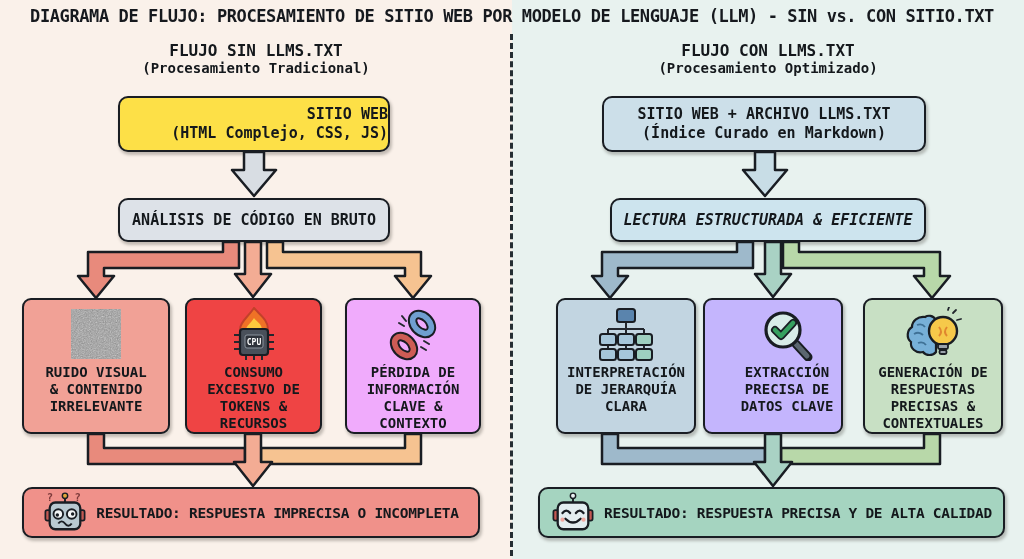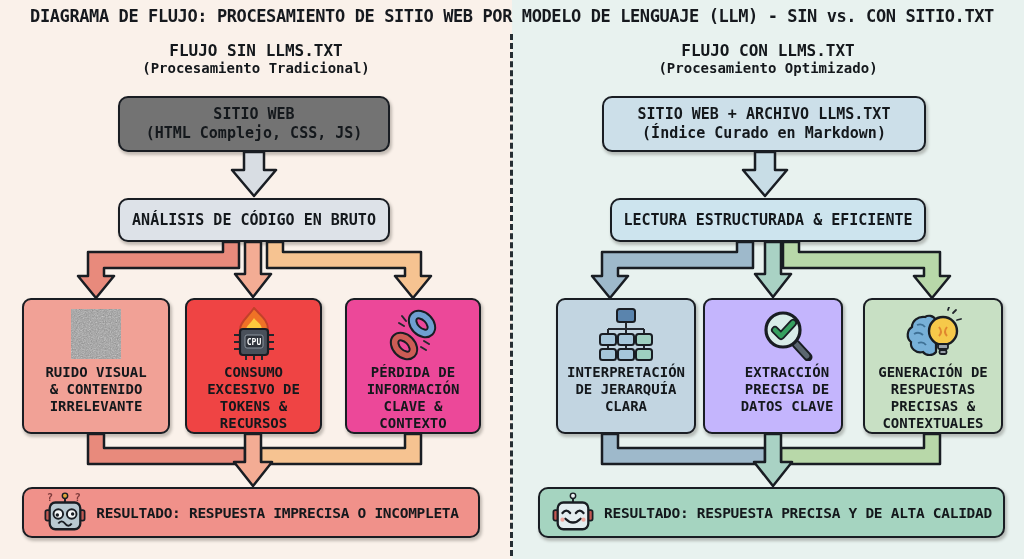--- a/index.html
+++ b/index.html
@@ -21,22 +21,22 @@
     display:flex;flex-direction:column;align-items:center;justify-content:center;
     text-align:center;box-shadow:1.5px 2.5px 3px rgba(50,45,40,.28);box-sizing:border-box;}
   .two-line{font-size:15px;line-height:19px;}
   .proc{font-size:15px;}
   .branch{top:298px;height:136px;border-radius:9px;justify-content:flex-start;padding-top:7px;}
   .branch .blabel{white-space:pre-line;font-size:14px;line-height:17px;margin-top:3px;}
   .result{top:487px;height:51px;flex-direction:row;gap:9px;font-size:14.5px;letter-spacing:-0.3px;padding:0 6px;}
   .conn{position:absolute;}
   svg{display:block;}
   
-  .f-src-l{background:#737373;} .f-proc-l{background:#dde2e8;}
-  .f-b1-l{background:#f1a196;} .f-b2-l{background:#ef4444;} .f-b3-l{background:#ec4899;}
+  .f-src-l{background:#fde047;align-items:flex-end;} .f-proc-l{background:#dde2e8;}
+  .f-b1-l{background:#f1a196;} .f-b2-l{background:#ef4444;} .f-b3-l{background:#f0abfc;}
   .f-res-l{background:#f0918a;}
   .f-src-r{background:#ccdfe9;} .f-proc-r{background:#cde4ee;}
   .f-b1-r{background:#c2d5e1;} .f-b2-r{background:#c4b5fd;padding-left:28px;} .f-b3-r{background:#c8e0c4;}
   .f-res-r{background:#a5d4c0;}
 </style>
 </head>
 <body>
 
 <div class="bg-left"></div>
 <div class="bg-right"></div>
@@ -162,21 +162,21 @@
 
   <div class="fbox f-src-r two-line" style="left:90px;top:96px;width:324px;height:56px;">
     <div>SITIO WEB + ARCHIVO LLMS.TXT</div>
     <div>(Índice Curado en Markdown)</div>
   </div>
 
   <svg class="conn" style="left:223px;top:152px;" width="60" height="46" viewBox="0 0 60 46">
     <path d="M20,0 L20,18 L8,18 L30,44 L52,18 L40,18 L40,0 Z" fill="#c8dde6" stroke="#191d23" stroke-width="2.5" stroke-linejoin="round"></path>
   </svg>
 
-  <div class="fbox f-proc-r proc" style="left:98px;top:198px;width:316px;height:44px;">
+  <div class="fbox f-proc-r proc" style="left:98px;top:198px;width:316px;height:44px;font-style:italic;">
     <div>LECTURA ESTRUCTURADA &amp; EFICIENTE</div>
   </div>
 
   <svg class="conn" style="left:0;top:242px;" width="512" height="58" viewBox="0 0 512 58">
     <path d="M225,0 L225,10 L90,10 L90,34 L80,34 L98,56 L116,34 L106,34 L106,26 L241,26 L241,0 Z" fill="#9eb9cb" stroke="#191d23" stroke-width="2.5" stroke-linejoin="round"></path>
     <path d="M287,0 L287,10 L428,10 L428,34 L438,34 L420,56 L402,34 L412,34 L412,26 L271,26 L271,0 Z" fill="#b8d8a9" stroke="#191d23" stroke-width="2.5" stroke-linejoin="round"></path>
     <path d="M253,0 L253,32 L243,32 L261,55 L279,32 L269,32 L269,0 Z" fill="#a9d2c4" stroke="#191d23" stroke-width="2.5" stroke-linejoin="round"></path>
   </svg>
 
   <div class="fbox f-b1-r branch" style="left:28px;width:140px;margin-left:16px;">

